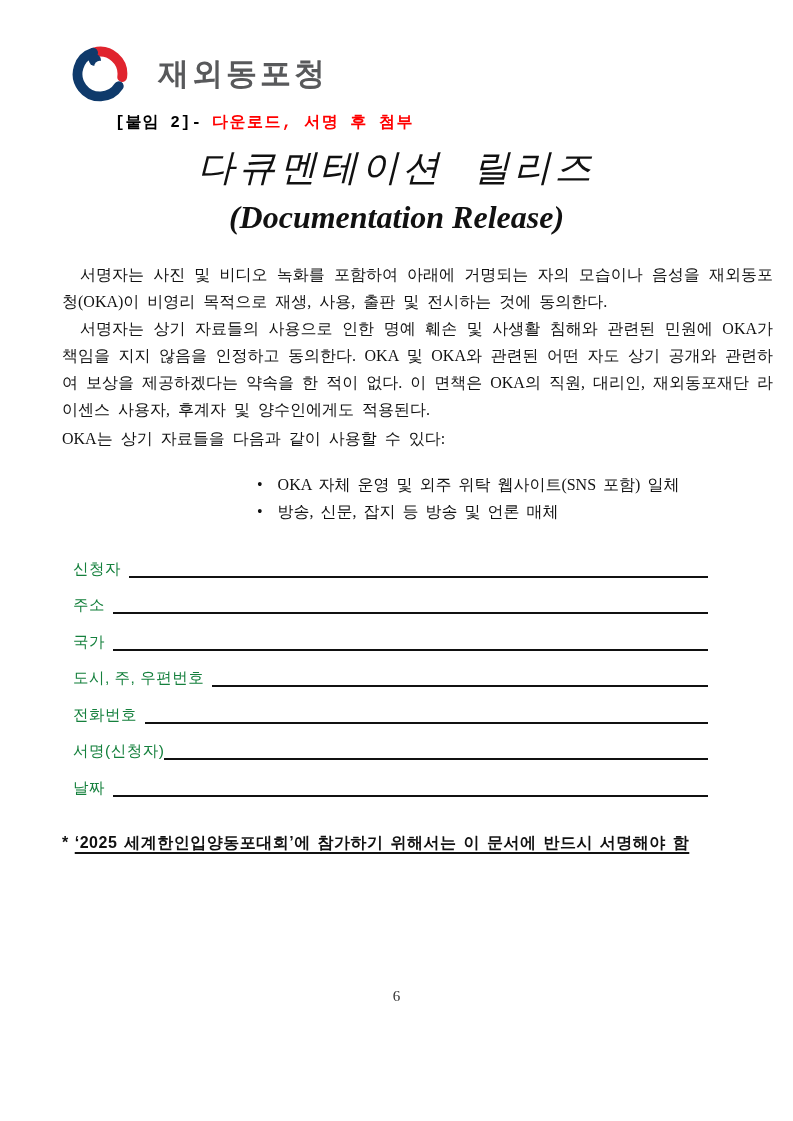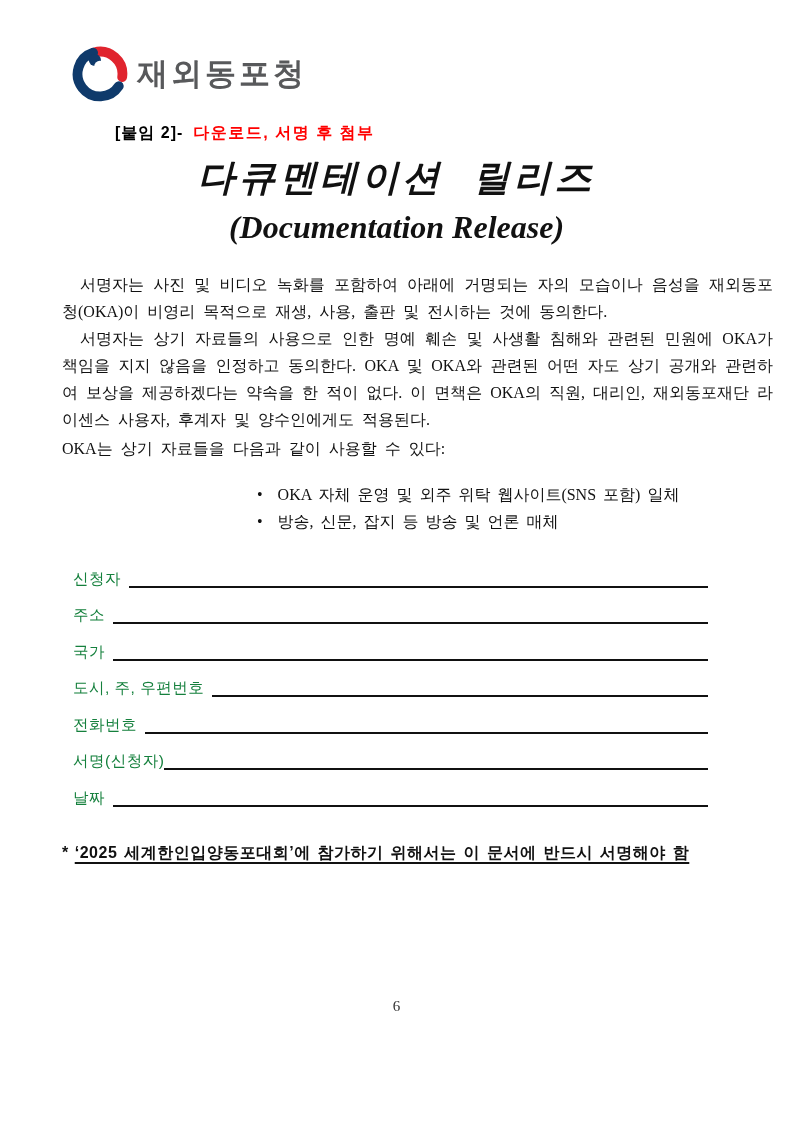--- a/index.html
+++ b/index.html
@@ -10,38 +10,38 @@
     color:#111111;
   }
   .page {
     position:relative;
     width:793px; height:1121px;
     padding:46px 20px 0 62px;
     overflow:hidden;
     background:#ffffff;
   }
   
-  .logo-row { display:flex; align-items:center; gap:9px; margin-left:10px; height:56px;text-align:right; }
+  .logo-row { display:flex; align-items:center; gap:30px; margin-left:10px; height:56px;text-align:right; }
   .logo-mark { width:56px; height:56px; flex:0 0 auto; }
   .agency-name {
     font-family:"Liberation Sans","DejaVu Sans",sans-serif;
     font-size:31px; font-weight:600; color:#58595b; letter-spacing:3px;
   }
   
   .attachment {
-    margin:21px 0 0 5px; line-height:20px;
-    font-family:Liberation Sans, sans-serif;
+    margin:11px 0 0 5px; line-height:20px;
+    font-family:Liberation Mono, monospace;
     font-size:16px; font-weight:bold; color:#000;padding-left:48px;
   }
   .attachment .label { letter-spacing:1px; }
   .attachment .instruction { color:#ff0000; margin-left:10px; letter-spacing:1.5px; }
   
   .title-block { width:669px; text-align:center; margin-top:12px; }
   .title-kr {
-    font-size:37px; line-height:46px; font-weight:bold; font-style:italic;
+    font-size:37px; line-height:46px; font-weight:normal; font-style:italic;
     letter-spacing:4px; word-spacing:16px;
   }
   .title-en { font-size:32px; line-height:40px; font-weight:bold; font-style:italic; margin-top:6px; }
   
   .body-text { margin-top:24px; font-size:16px; line-height:27px; text-align:justify; word-spacing:4px; }
   .body-text p.indent { text-indent:18px; }
   .usage-intro { margin-top:2px; text-align:left; }
   .bullets { list-style:none; margin:19px 0 0 195px; font-size:16px; line-height:27px; word-spacing:3px; }
   .bullets li::before { content:"\2022"; margin-right:15px; }
   

